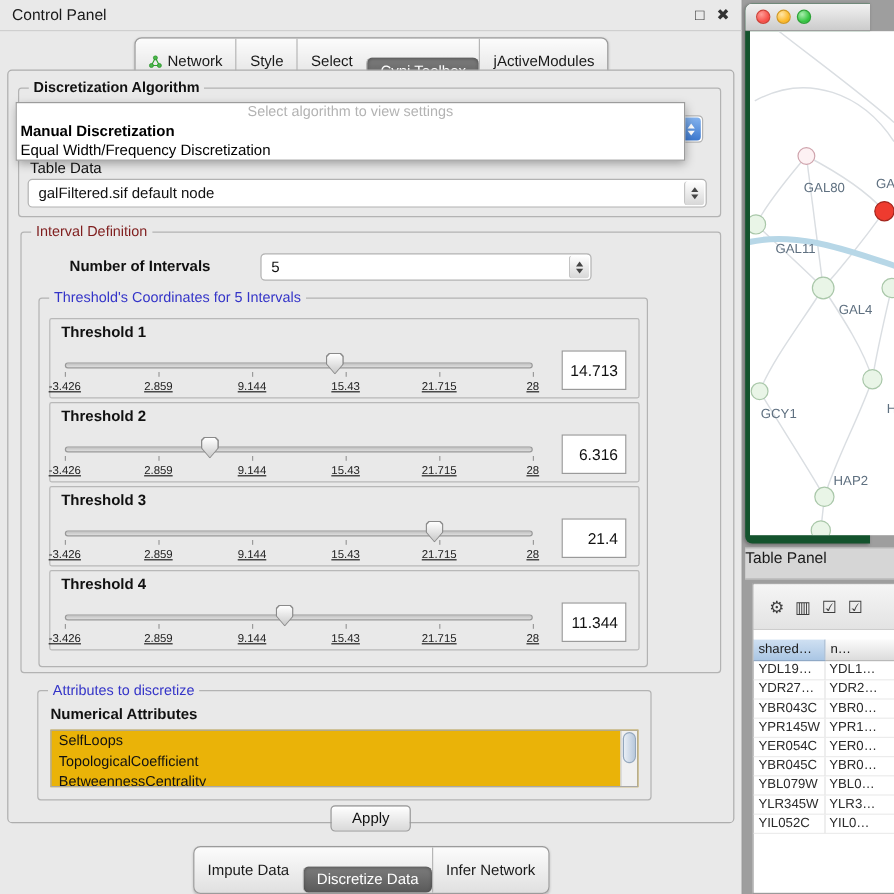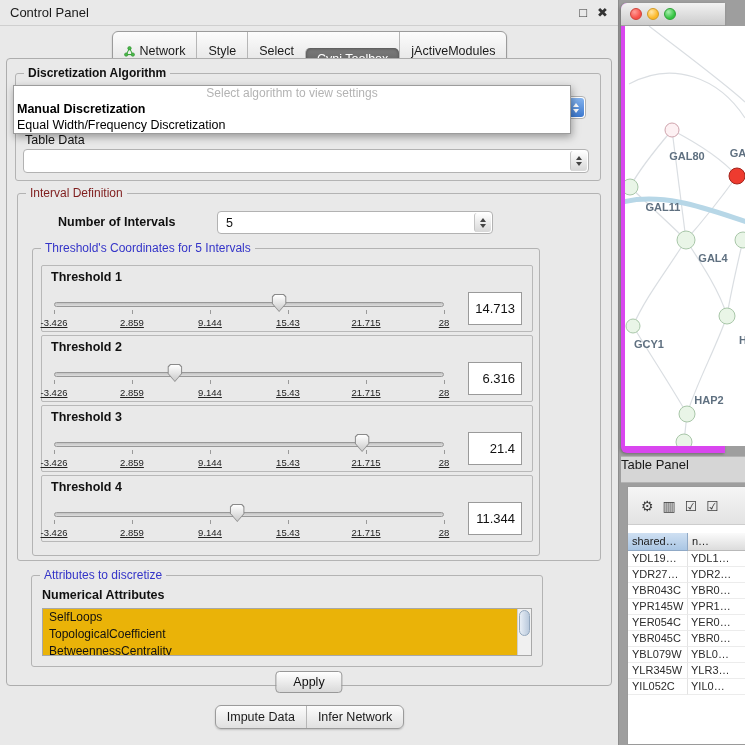--- a/index.html
+++ b/index.html
@@ -76,21 +76,21 @@
   .attr-item{font-size:12px;line-height:17px;padding-left:6px;color:#111;white-space:nowrap;}
   .vscroll{position:absolute;right:0;top:0;bottom:0;width:14px;background:#f0f0f0;border-left:1px solid #cfcfcf;}
   .vthumb{position:absolute;left:1px;right:1px;top:1px;height:26px;border:1px solid #93a7bd;border-radius:7px;background:linear-gradient(90deg,#e8eef5,#b9c9dc);}
 
   .apply{position:absolute;left:50%;top:612px;transform:translateX(-50%);padding:3px 17px;font-size:12.5px;color:#111;
          background:linear-gradient(#ffffff,#d9d9d9);border:1px solid #989898;border-radius:4px;cursor:default;}
 
   .bottom-tabbar{position:absolute;top:705px;left:0;width:619px;display:flex;justify-content:center;}
 
   
-  .netwin{position:absolute;left:621px;top:3px;width:104px;height:450px;background:#d946ef;border-radius:6px 0 0 6px;box-shadow:-1px 1px 3px rgba(0,0,0,.3);font-weight:bold;}
+  .netwin{position:absolute;left:621px;top:3px;width:104px;height:450px;background:#14532d;border-radius:6px 0 0 6px;box-shadow:-1px 1px 3px rgba(0,0,0,.3);}
   .net-tb{position:absolute;left:0;top:0;right:0;height:23px;background:linear-gradient(#f2f2f2,#cccccc);border-radius:6px 0 0 0;border-bottom:1px solid #9f9f9f;}
   .tl{position:absolute;top:5px;width:12px;height:12px;border-radius:50%;}
   .tl.r{left:9px;background:radial-gradient(circle at 35% 30%,#ff9d97,#f75049 65%);border:1px solid #ce4137;}
   .tl.y{left:26px;background:radial-gradient(circle at 35% 30%,#ffe6a8,#fcb827 65%);border:1px solid #d29a25;}
   .tl.g{left:43px;background:radial-gradient(circle at 35% 30%,#a8eeae,#35c441 65%);border:1px solid #2da237;}
   .net-canvas{position:absolute;left:4px;top:23px;width:120px;height:420px;background:#fff;overflow:hidden;}
   .net-canvas svg{display:block;}
 
   
   .tp-bar{position:absolute;left:621px;top:456px;width:141px;height:27px;background:#d6d6d6;border-top:1px solid #b2b2b2;border-bottom:1px solid #b2b2b2;
@@ -161,20 +161,21 @@
     <div class="popup">
       <div class="ph">Select algorithm to view settings</div>
       <div>
           <div class="opt b">Manual Discretization</div>
           <div class="opt">Equal Width/Frequency Discretization</div>
         </div>
     </div>
 
     <div id="lbl-tabledata">Table Data</div>
     <div class="combo" id="combo-tabledata">
+      <span class="ctext">galFiltered.sif default node</span>
       <span class="stepper gray">
           <span class="arr up"></span>
           <span class="arr down"></span>
         </span>
     </div>
 
     <div class="group" id="grp-interval">
       <span class="gtitle g-green">Interval Definition</span>
 
       <div id="lbl-noi">Number of Intervals</div>
@@ -311,20 +312,23 @@
       </div>
     </div>
 
     <div class="apply">Apply</div>
   </div>
 
   <div class="bottom-tabbar">
     <div class="tabstrip">
         <div class="tab">
           <span>Impute Data</span>
+        </div>
+        <div class="tab selected">
+          <span>Discretize Data</span>
         </div>
         <div class="tab">
           <span>Infer Network</span>
         </div>
       </div>
   </div>
 </div>
 
 <div class="netwin">
   <div class="net-tb">

